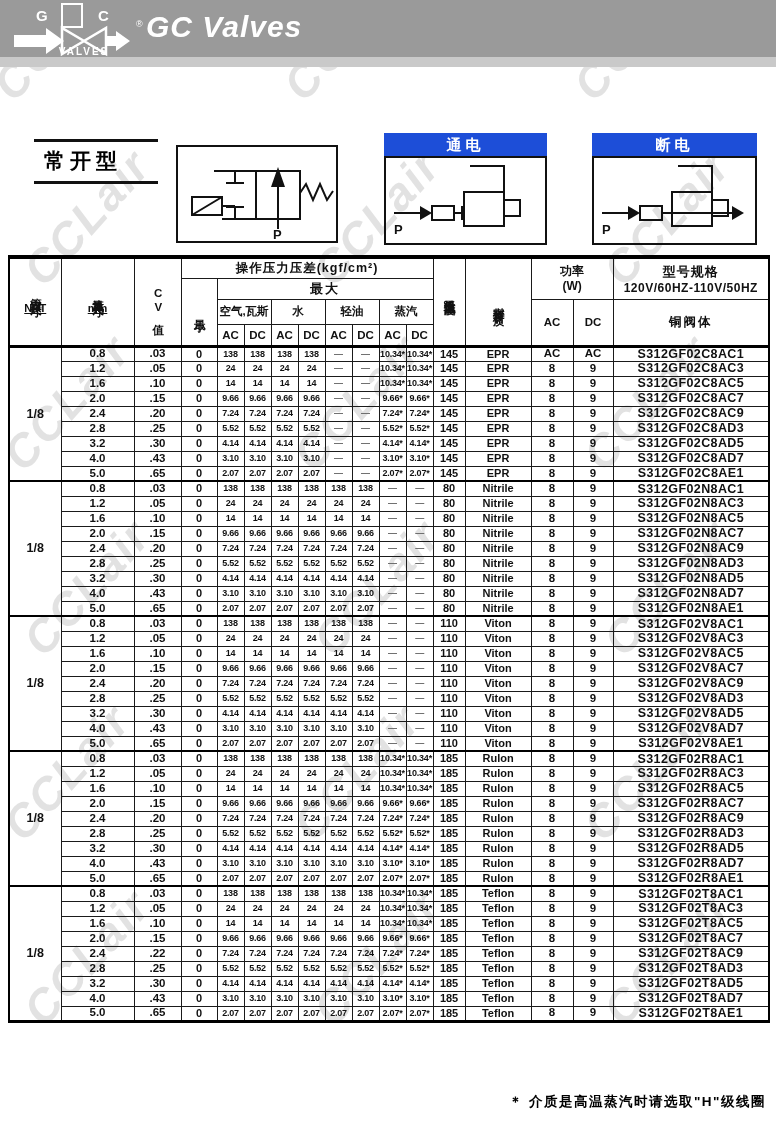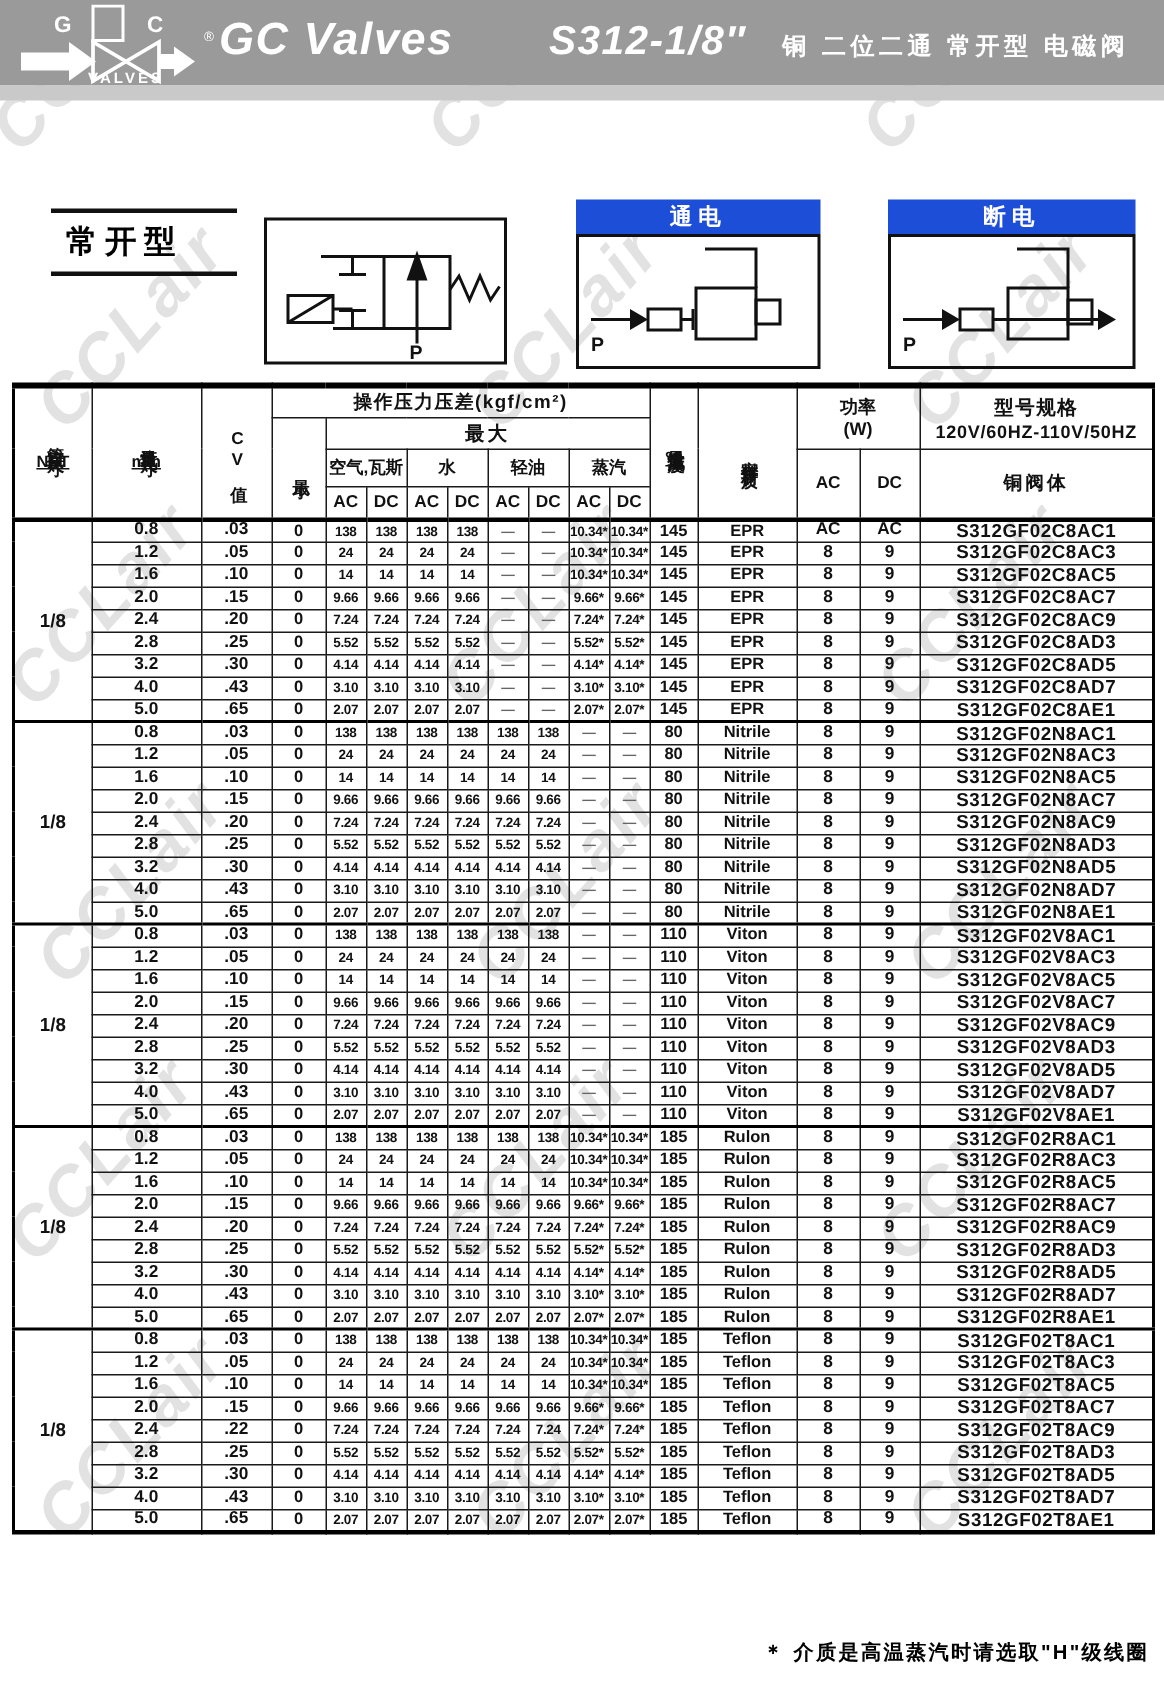--- a/index.html
+++ b/index.html
@@ -110,24 +110,20 @@
     <rect x="50" y="1" width="20" height="23" stroke="#fff" stroke-width="2" fill="none"></rect>
     <path d="M50 25 V51 L72 38 Z M94 25 V51 L72 38 Z" stroke="#fff" stroke-width="2.5" fill="none"></path>
     <polygon points="2,32 34,32 34,25 52,38 34,51 34,44 2,44" fill="#fff"></polygon>
     <polygon points="94,33 104,33 104,28 118,38 104,48 104,43 94,43" fill="#fff"></polygon>
     <text x="72" y="52" fill="#fff" font-size="10" font-weight="bold" text-anchor="middle" letter-spacing="2">VALVES</text>
     <text x="124" y="24" fill="#fff" font-size="9">®</text>
   </svg>
 
   <div class="z1 brand">GC Valves</div>
 
-  <div class="z1 titlegrp">
-    <span class="model-title">S312-1/8″</span>
-    <span class="subtitle">铜  二位二通 常开型 电磁阀</span>
-  </div>
 
   <div class="z1 type-label">常开型</div>
 
   <div class="z1 schematic-box">
     <svg width="158" height="94" viewBox="0 0 158 94">
       <path class="ln" d="M36 24 H78"></path>
       <path class="ln" d="M57 24 V36 M48 36 H66 M57 72 V60 M48 60 H66 M44 72 H78"></path>
       <rect class="ln" x="78" y="24" width="44" height="48"></rect>
       <path class="ln" d="M100 82 V38"></path>
       <polygon class="fl" points="100,20 93,40 107,40"></polygon>

